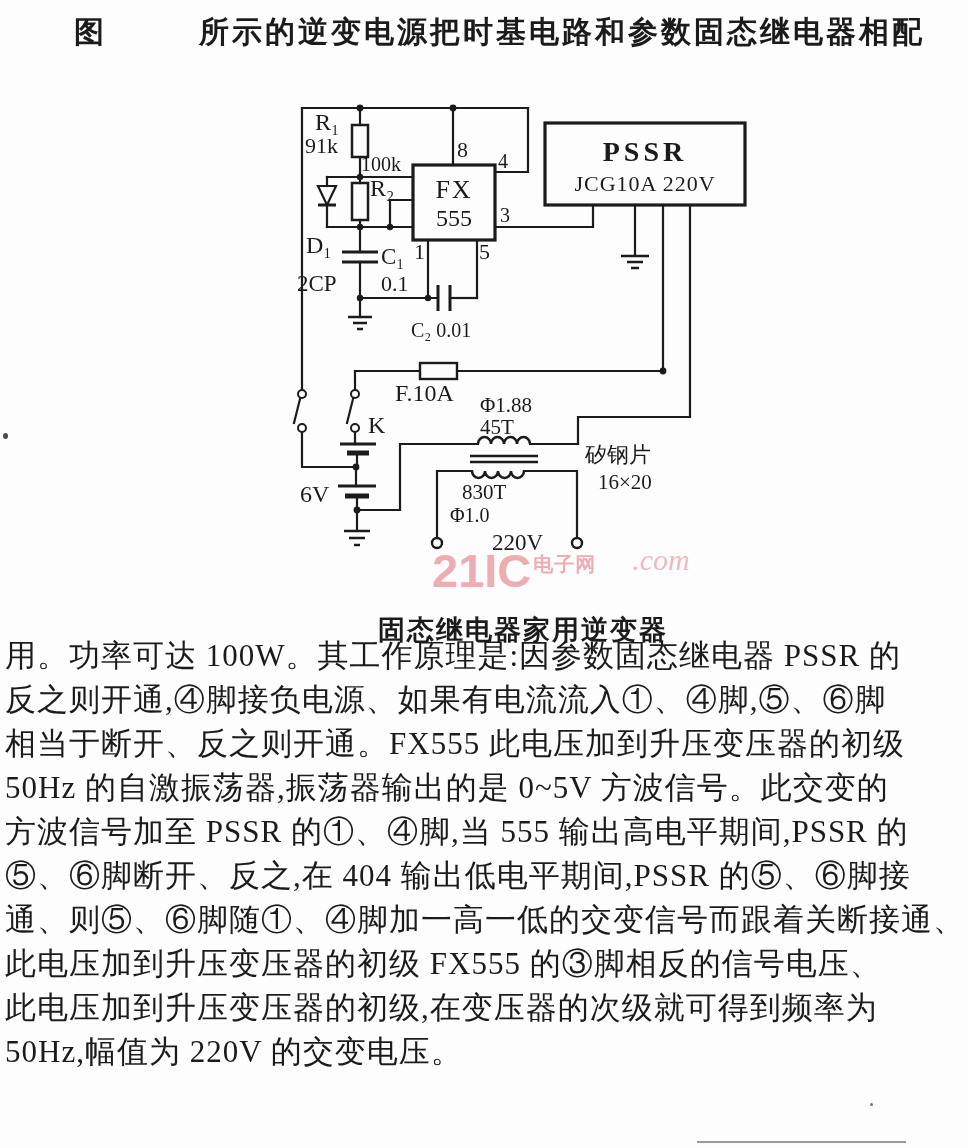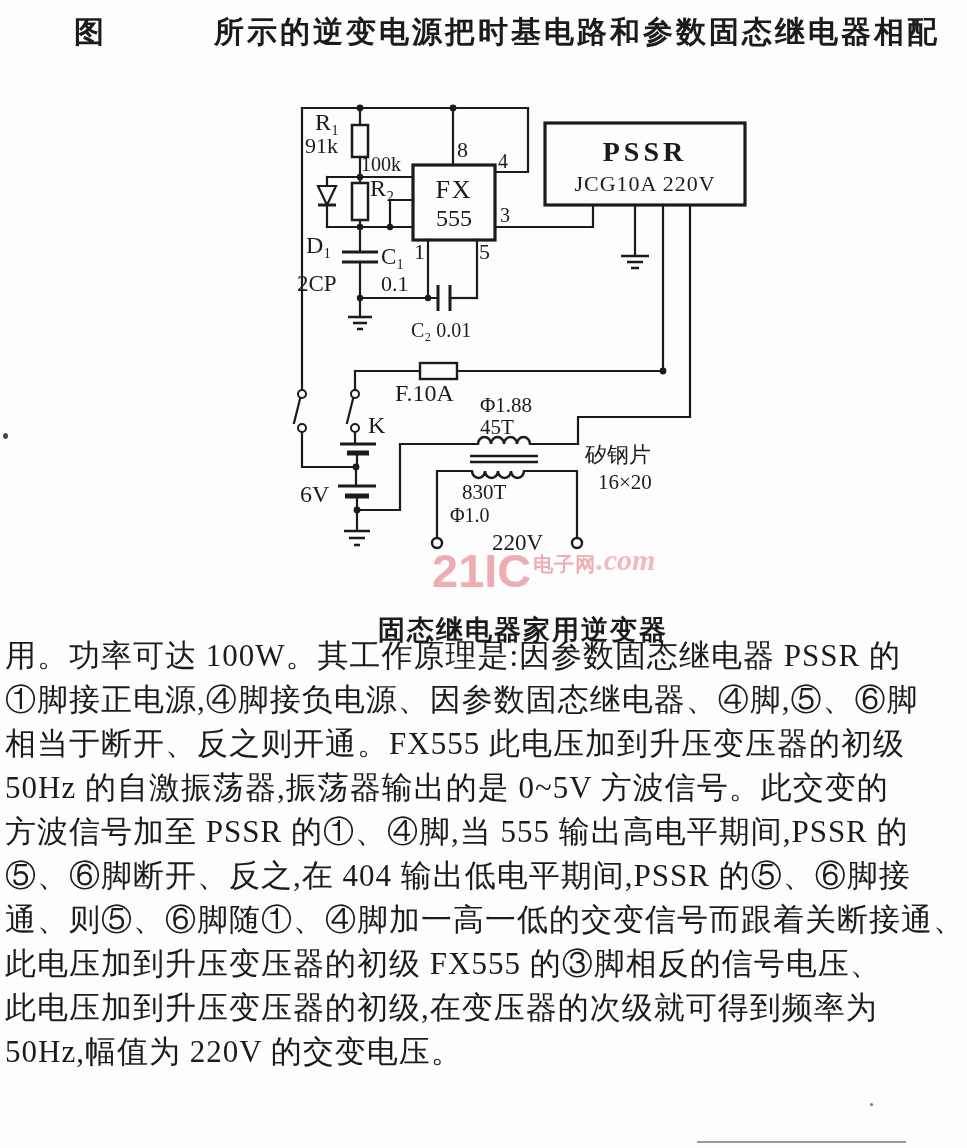--- a/index.html
+++ b/index.html
@@ -3,32 +3,32 @@
 <meta charset="utf-8">
 <style>
   html,body{margin:0;padding:0;background:#ffffff;}
   .page{
     position:relative;width:967px;height:1148px;background:#fdfdfd;
     font-family:"Liberation Serif","DejaVu Serif",serif;color:#1b1b1b;
     overflow:hidden;
   }
   .heading{position:absolute;top:12px;left:0;width:967px;height:40px;font-size:30px;font-weight:600;}
   .fig-label{position:absolute;left:74px;top:0;letter-spacing:2px;}
-  .heading-text{position:absolute;left:214px;top:0;letter-spacing:3px;white-space:nowrap;}
+  .heading-text{position:absolute;left:199px;top:0;letter-spacing:3px;white-space:nowrap;}
   .circuit-svg{position:absolute;left:270px;top:85px;width:660px;height:520px;}
   .circuit-svg text{font-family:"Liberation Serif","DejaVu Serif",serif;fill:#1b1b1b;}
   .watermark{position:absolute;left:432px;top:551px;display:flex;align-items:flex-start;
     opacity:0.85;pointer-events:none;}
   .wm-brand{font-size:47px;line-height:40px;font-weight:bold;color:#ec9ea7;
     font-family:"Liberation Sans","DejaVu Sans",sans-serif;}
   .wm-right{display:flex;flex-direction:row;margin-left:2px;}
   .wm-site{font-size:20px;font-weight:bold;color:#ec9ea7;letter-spacing:1px;
     font-family:"Liberation Sans","DejaVu Sans",sans-serif;}
-  .wm-suffix{font-size:30px;line-height:22px;font-weight:bold;font-style:italic;color:#f0adb5;
-    font-family:"Liberation Serif","DejaVu Serif",serif;margin-top:-2px;}
+  .wm-suffix{font-size:30px;line-height:22px;font-weight:normal;font-style:italic;color:#f0adb5;
+    font-family:"Liberation Serif","DejaVu Serif",serif;margin-top:-2px;margin-left:36px;}
   .caption{position:absolute;left:378px;top:612px;font-size:27px;letter-spacing:2px;
     font-weight:600;white-space:nowrap;}
   .body-text{position:absolute;left:5px;top:634px;width:960px;}
   .body-line{font-size:31px;line-height:44px;letter-spacing:1px;white-space:nowrap;}
   .artifact-dot-left{position:absolute;left:3px;top:433px;width:5px;height:6px;background:#4a4a4a;border-radius:50%;}
   .artifact-dot-right{position:absolute;left:870px;top:1103px;width:3px;height:3px;background:#777;border-radius:50%;}
   .artifact-line{position:absolute;left:697px;top:1141px;width:209px;height:2px;background:#9a9a9a;}
 </style>
 </head>
 <body>
@@ -188,21 +188,21 @@
     <span class="wm-right">
       <span class="wm-site">电子网</span>
       <span class="wm-suffix">.com</span>
     </span>
   </div>
 
   <div class="caption">固态继电器家用逆变器</div>
 
   <div class="body-text">
     <div class="body-line">用。功率可达 100W。其工作原理是:因参数固态继电器 PSSR 的</div>
-    <div class="body-line">①脚接正电源,④脚接负电源、因参数固态继电器、④脚,⑤、⑥脚</div>
+    <div class="body-line">反之则开通,④脚接负电源、如果有电流流入①、④脚,⑤、⑥脚</div>
     <div class="body-line">相当于断开、反之则开通。FX555 此电压加到升压变压器的初级</div>
     <div class="body-line">50Hz 的自激振荡器,振荡器输出的是 0~5V 方波信号。此交变的</div>
     <div class="body-line">方波信号加至 PSSR 的①、④脚,当 555 输出高电平期间,PSSR 的</div>
     <div class="body-line">⑤、⑥脚断开、反之,在 404 输出低电平期间,PSSR 的⑤、⑥脚接</div>
     <div class="body-line">通、则⑤、⑥脚随①、④脚加一高一低的交变信号而跟着关断接通、</div>
     <div class="body-line">此电压加到升压变压器的初级 FX555 的③脚相反的信号电压、</div>
     <div class="body-line">此电压加到升压变压器的初级,在变压器的次级就可得到频率为</div>
     <div class="body-line">50Hz,幅值为 220V 的交变电压。</div>
   </div>
 

